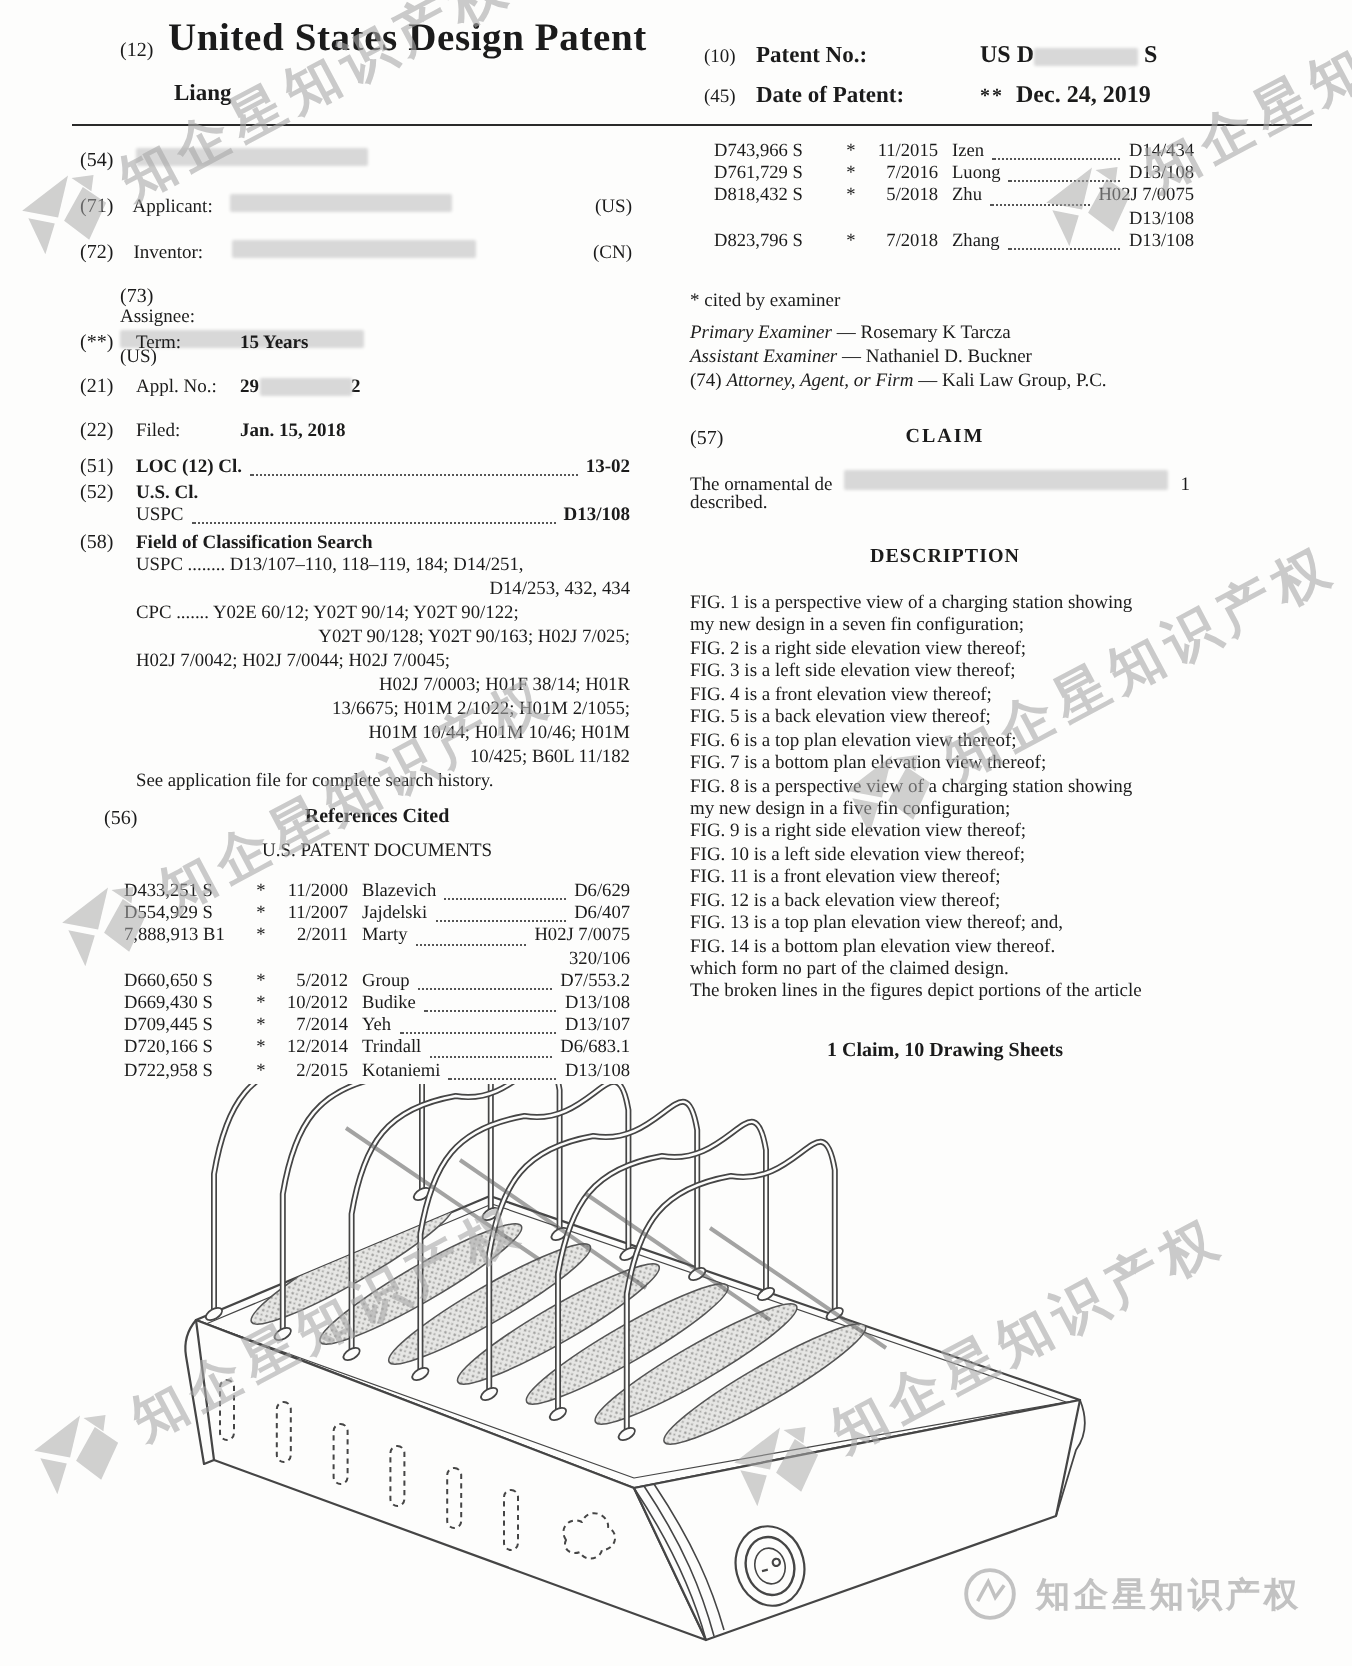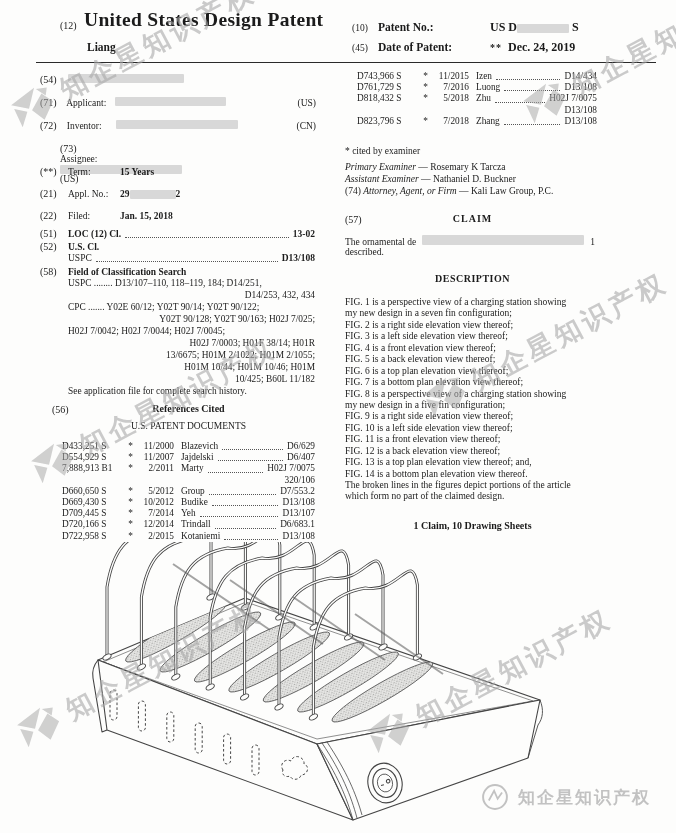--- a/index.html
+++ b/index.html
@@ -350,23 +350,23 @@
       <div class="dline">FIG. 10 is a left side elevation view thereof;</div>
 
       <div class="dline">FIG. 11 is a front elevation view thereof;</div>
 
       <div class="dline">FIG. 12 is a back elevation view thereof;</div>
 
       <div class="dline">FIG. 13 is a top plan elevation view thereof; and,</div>
 
       <div class="dline">FIG. 14 is a bottom plan elevation view thereof.</div>
 
+      <div class="dline">which form no part of the claimed design.</div>
+
       <div class="dline">The broken lines in the figures depict portions of the article</div>
-
-      <div class="dline">which form no part of the claimed design.</div>
     </div>
 
   <div class="r center b h10" style="left:345px;top:520px;width:255px;">1 Claim, 10 Drawing Sheets</div>
 
   <svg class="fig" width="490" height="290" viewBox="0 0 490 290">
     <defs>
       <pattern id="stip" width="3.4" height="3.4" patternUnits="userSpaceOnUse">
         <rect width="3.4" height="3.4" fill="#e6e6e4"></rect>
         <circle cx="1" cy="1.2" r="0.65" fill="#9c9c9a"></circle>
         <circle cx="2.6" cy="2.7" r="0.55" fill="#aaaaa8"></circle>

